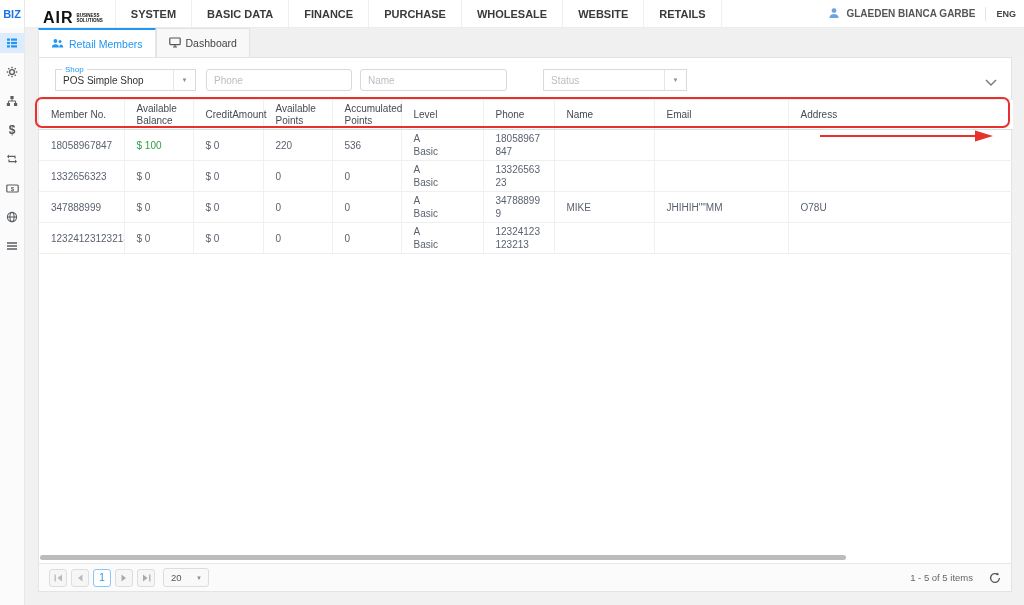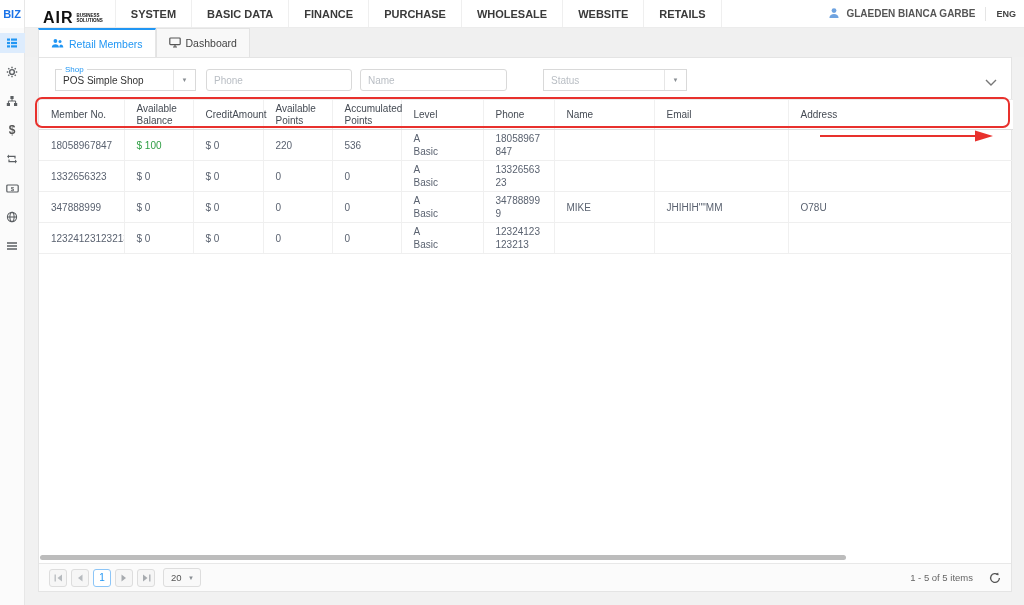--- a/index.html
+++ b/index.html
@@ -63,21 +63,21 @@
   td.money.green { color:#2f9e44; }
   td.pts { color:#7d848e; }
   td.level { white-space:pre-line; }
   td.phone { word-break:break-all; }
 
   
   .hscroll-thumb { position:absolute; left:1px; bottom:31px; width:806px; height:5px; border-radius:3px; background:#bcbcbc; cursor:grab; }
   .pager { position:absolute; left:0; right:0; bottom:0; height:28px; background:#fbfbfb; border-top:1px solid #e8e8e8; display:flex; align-items:center; padding:0 10px; gap:4px; }
   .pg-btn { width:18px; height:18px; border:1px solid #ddd; border-radius:3px; background:#f6f6f6; display:flex; align-items:center; justify-content:center; cursor:pointer; }
   .pg-btn.current { background:#fff; border-color:#8cc5f7; color:#2196f3; font-size:10px; }
-  .pg-size { width:38px; height:19px; border:1px solid #ddd; border-radius:3px; background:#f9f9f9; display:flex; align-items:center; font-size:9.5px; color:#555; margin-left:4px; cursor:pointer; }
+  .pg-size { width:46px; height:19px; border:1px solid #ddd; border-radius:3px; background:#f9f9f9; display:flex; align-items:center; font-size:9.5px; color:#555; margin-left:4px; cursor:pointer; }
   .pg-size .val { flex:1; padding-left:7px; }
   .pg-size .caret { font-size:6px; color:#8a8f94; padding-right:6px; }
   .pg-summary { margin-left:auto; font-size:9.5px; color:#666; }
   .refresh { margin-left:12px; cursor:pointer; display:flex; align-items:center; }
 
   
   .anno-rect { position:absolute; left:35px; top:97px; width:975px; height:31px; border:2px solid #e8312d; border-radius:7px; z-index:40; pointer-events:none; }
   .anno-arrow { position:absolute; left:815px; top:128px; z-index:40; pointer-events:none; }
 </style>
 </head>

